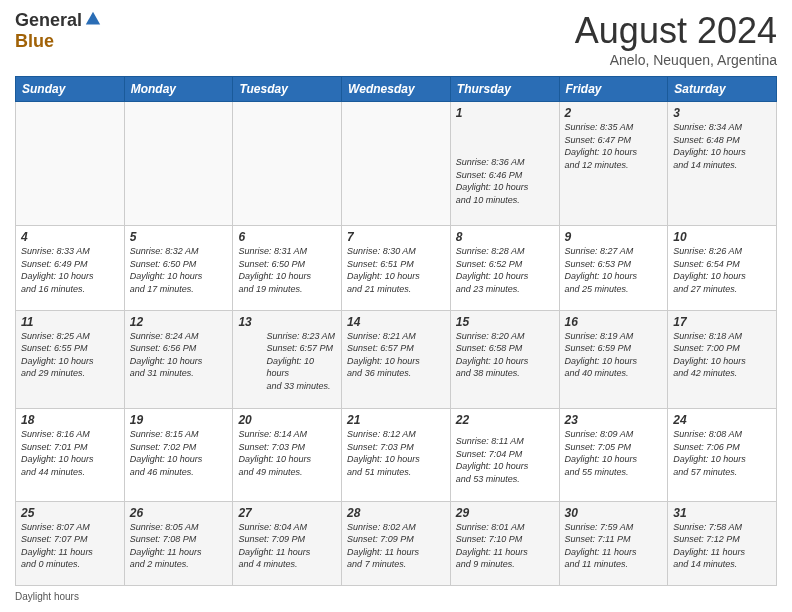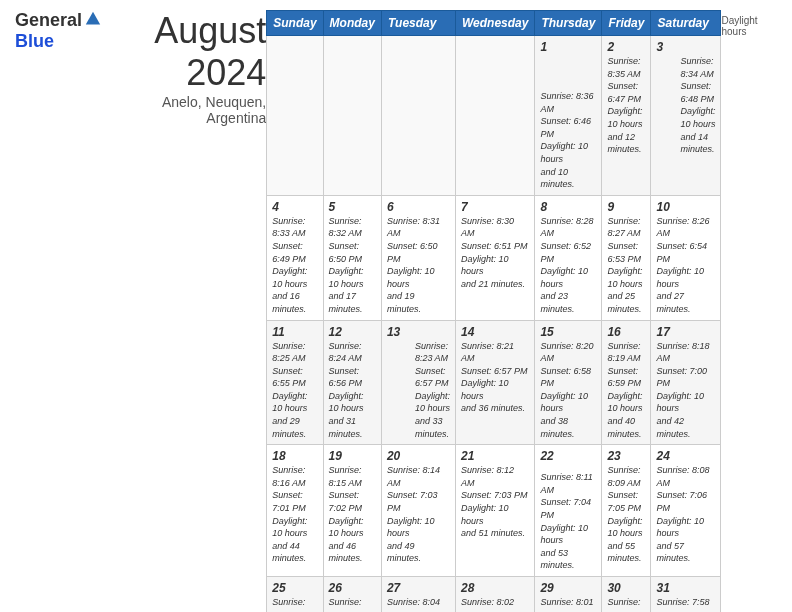--- a/index.html
+++ b/index.html
@@ -8,21 +8,21 @@
       background: #fff;
       width: 792px;
       height: 612px;
       overflow: hidden;
     }
     .page {
       width: 792px;
       height: 612px;
       padding: 10px 15px 10px 15px;
       display: flex;
-      flex-direction: row;
+      flex-direction: column;
     }
     .header {
       display: flex;
       justify-content: space-between;
       align-items: flex-start;
       margin-bottom: 8px;
     }
     .logo {
       display: flex;
       flex-direction: column;
@@ -33,21 +33,21 @@
       align-items: center;
     }
     .logo-general {
       font-size: 18px;
       font-weight: bold;
       color: #333;
     }
     .logo-blue {
       font-size: 18px;
       font-weight: bold;
-      color: #1d4ed8;
+      color: #a16207;
     }
     .logo-icon {
       width: 18px;
       height: 18px;
       margin-left: 2px;
       margin-top: -4px;
     }
     .title-block {
       text-align: right;
     }
@@ -165,21 +165,21 @@
             </td>
             <td>
               <span class="day-num">2</span>
               <div class="day-info" style="white-space: pre-line;">Sunrise: 8:35 AM
 Sunset: 6:47 PM
 Daylight: 10 hours
 and 12 minutes.</div>
             </td>
             <td>
               <span class="day-num">3</span>
-              <div class="day-info" style="white-space: pre-line; margin-left: 24px;">Sunrise: 8:34 AM
+              <div class="day-info" style="white-space: pre-line;">Sunrise: 8:34 AM
 Sunset: 6:48 PM
 Daylight: 10 hours
 and 14 minutes.</div>
             </td>
           </tr>
           <tr>
             <td>
               <span class="day-num">4</span>
               <div class="day-info" style="white-space: pre-line;">Sunrise: 8:33 AM
 Sunset: 6:49 PM

